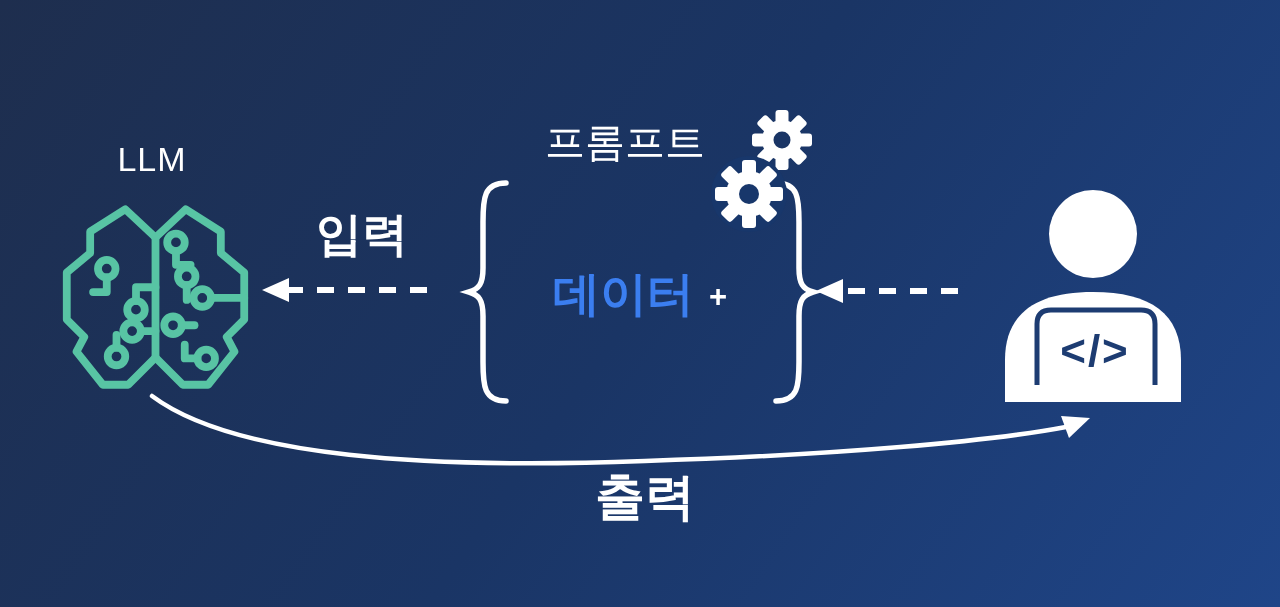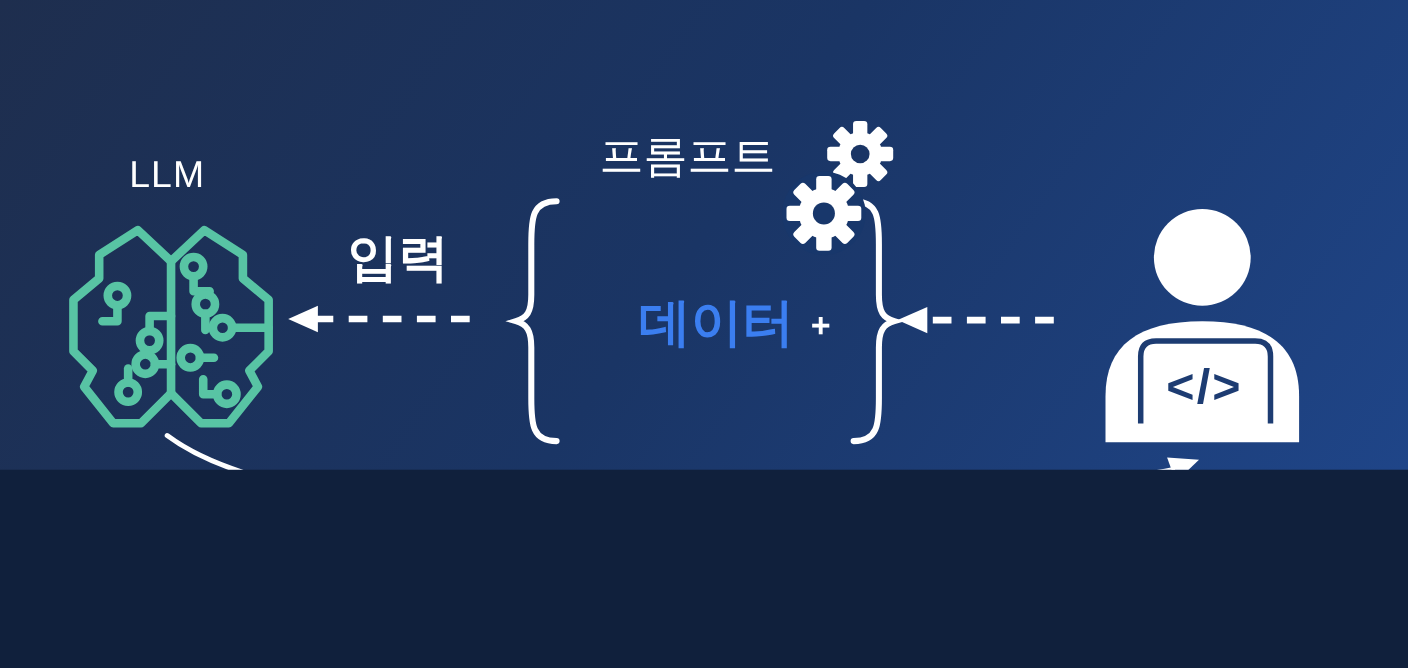--- a/index.html
+++ b/index.html
@@ -2,21 +2,21 @@
 <html><head>
 <meta charset="utf-8">
 <style>
   html,body{margin:0;padding:0;}
   body{
     font-family:"Liberation Sans","DejaVu Sans",sans-serif;
     background:#10203c;
   }
   .canvas{
     position:relative;
-    width:1280px;height:427px;
+    width:1280px;height:607px;
     overflow:hidden;
     background:linear-gradient(125deg,#1e2e4e 0%,#1a3565 50%,#1f4588 100%);
   }
   .abs{position:absolute;}
   .label{
     position:absolute;
     transform:translate(-50%,-50%);
     color:#ffffff;
     white-space:nowrap;
     line-height:1;
@@ -24,21 +24,21 @@
   .llm-label{font-size:34px;font-weight:500;letter-spacing:1px;}
   .prompt-title{font-size:40px;font-weight:500;}
   .io-label{font-weight:bold;}
   .input-label{font-size:46px;}
   .output-label{font-size:50px;}
   .prompt-content{
     position:absolute;
     left:640px;top:293px;
     transform:translate(-50%,-50%);
     display:flex;align-items:center;gap:15px;
-    white-space:nowrap;line-height:1;margin-left:28px;
+    white-space:nowrap;line-height:1;
   }
   .blue-word{color:#3b7ef0;font-size:47px;font-weight:bold;}
   .plus-sign{color:#ffffff;font-size:31px;font-weight:bold;padding-top:6px;}
   svg{display:block;overflow:visible;}
 </style>
 </head>
 <body>
 
 <div class="canvas">
 
@@ -140,14 +140,15 @@
   </div>
 
   <svg class="abs" style="left:995px;top:188px;" width="196" height="214" viewBox="0 0 196 214">
     <circle cx="98" cy="46" r="44" fill="#ffffff"></circle>
     <path d="M 10,214 L 10,172 C 10,126 40,104 98,104 C 156,104 186,126 186,172 L 186,214 Z" fill="#ffffff"></path>
     <path d="M 42,200 L 42,136 Q 42,122 56,122 L 146,122 Q 160,122 160,136 L 160,200 Z" fill="#ffffff" stroke="#1d3c72" stroke-width="5"></path>
     <rect x="18" y="197" width="160" height="15" rx="7" fill="#ffffff"></rect>
     <text x="100" y="178" text-anchor="middle" font-size="44" font-weight="bold" letter-spacing="2" fill="#1d3c72" font-family="Liberation Sans, DejaVu Sans, sans-serif">&lt;/&gt;</text>
   </svg>
 
+  <div class="label io-label output-label" style="left:645px;top:497px;">출력</div>
 
 </div>
 
 </body></html>

